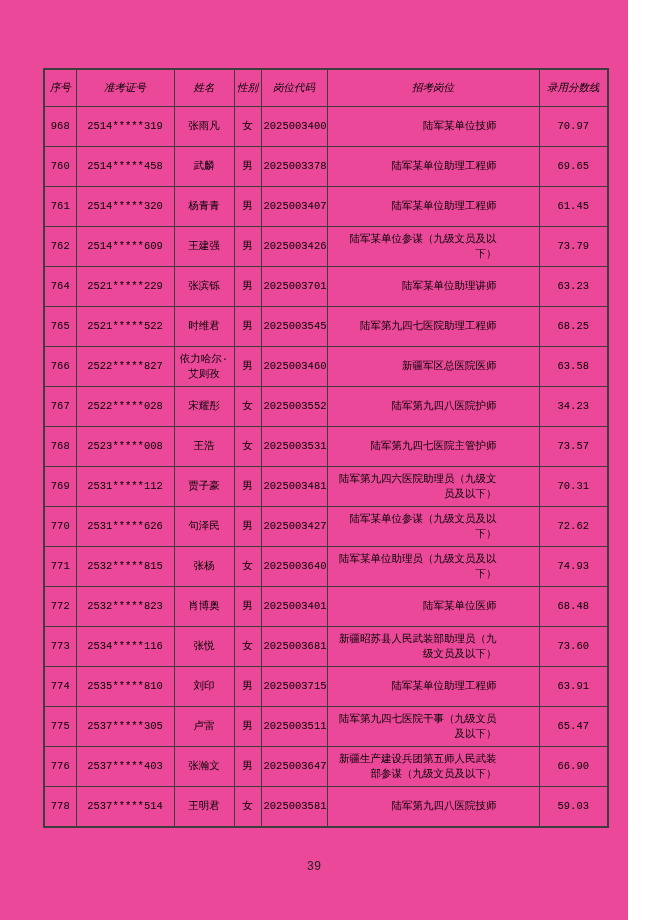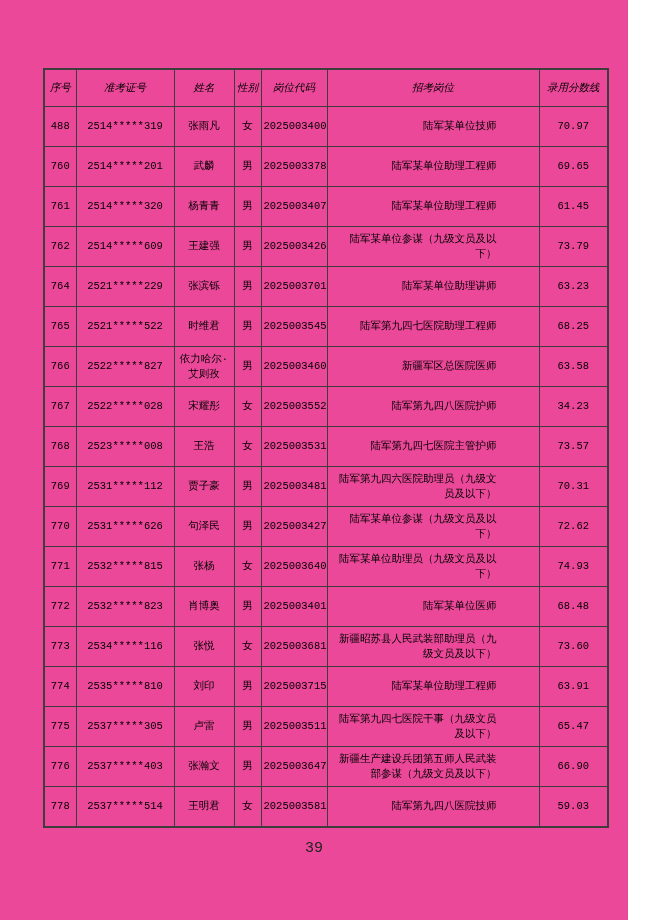--- a/index.html
+++ b/index.html
@@ -49,25 +49,25 @@
     padding: 2px 42px 2px 3px;
   }
   td.cell-seq,
   td.cell-ticket,
   td.cell-code,
   td.cell-score {
     white-space: nowrap;
   }
   .page-number {
     position: absolute;
-    top: 840px;
+    top: 860px;
     left: 0;
     width: 100%;
     text-align: center;
-    font-size: 15px;
+    font-size: 12px;
     color: #222222;
   }
 </style>
 </head>
 <body>
 
 <div class="page">
 
   <table class="score-table">
     <colgroup>
@@ -85,31 +85,31 @@
         <th>准考证号</th>
         <th>姓名</th>
         <th>性别</th>
         <th>岗位代码</th>
         <th>招考岗位</th>
         <th>录用分数线</th>
       </tr>
     </thead>
     <tbody>
         <tr>
-      <td class="cell-seq">488</td>
+      <td class="cell-seq">968</td>
       <td class="cell-ticket">2514*****319</td>
       <td class="cell-name">张雨凡</td>
       <td class="cell-gender">女</td>
       <td class="cell-code">2025003400</td>
       <td class="cell-position">陆军某单位技师</td>
       <td class="cell-score">70.97</td>
     </tr>
         <tr>
       <td class="cell-seq">760</td>
-      <td class="cell-ticket">2514*****201</td>
+      <td class="cell-ticket">2514*****458</td>
       <td class="cell-name">武麟</td>
       <td class="cell-gender">男</td>
       <td class="cell-code">2025003378</td>
       <td class="cell-position">陆军某单位助理工程师</td>
       <td class="cell-score">69.65</td>
     </tr>
         <tr>
       <td class="cell-seq">761</td>
       <td class="cell-ticket">2514*****320</td>
       <td class="cell-name">杨青青</td>

